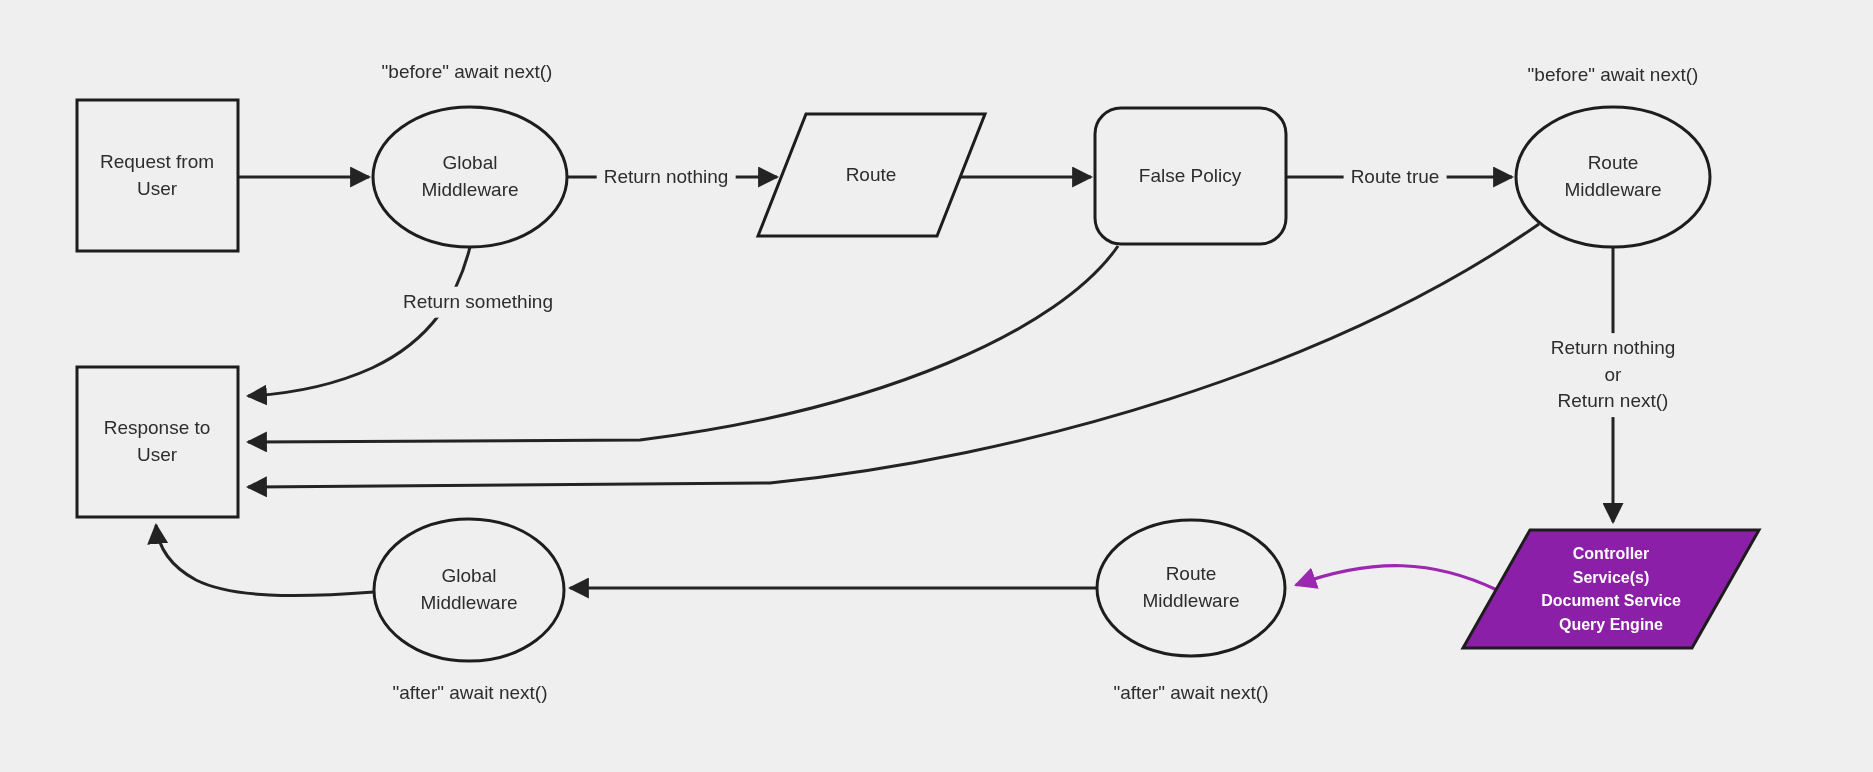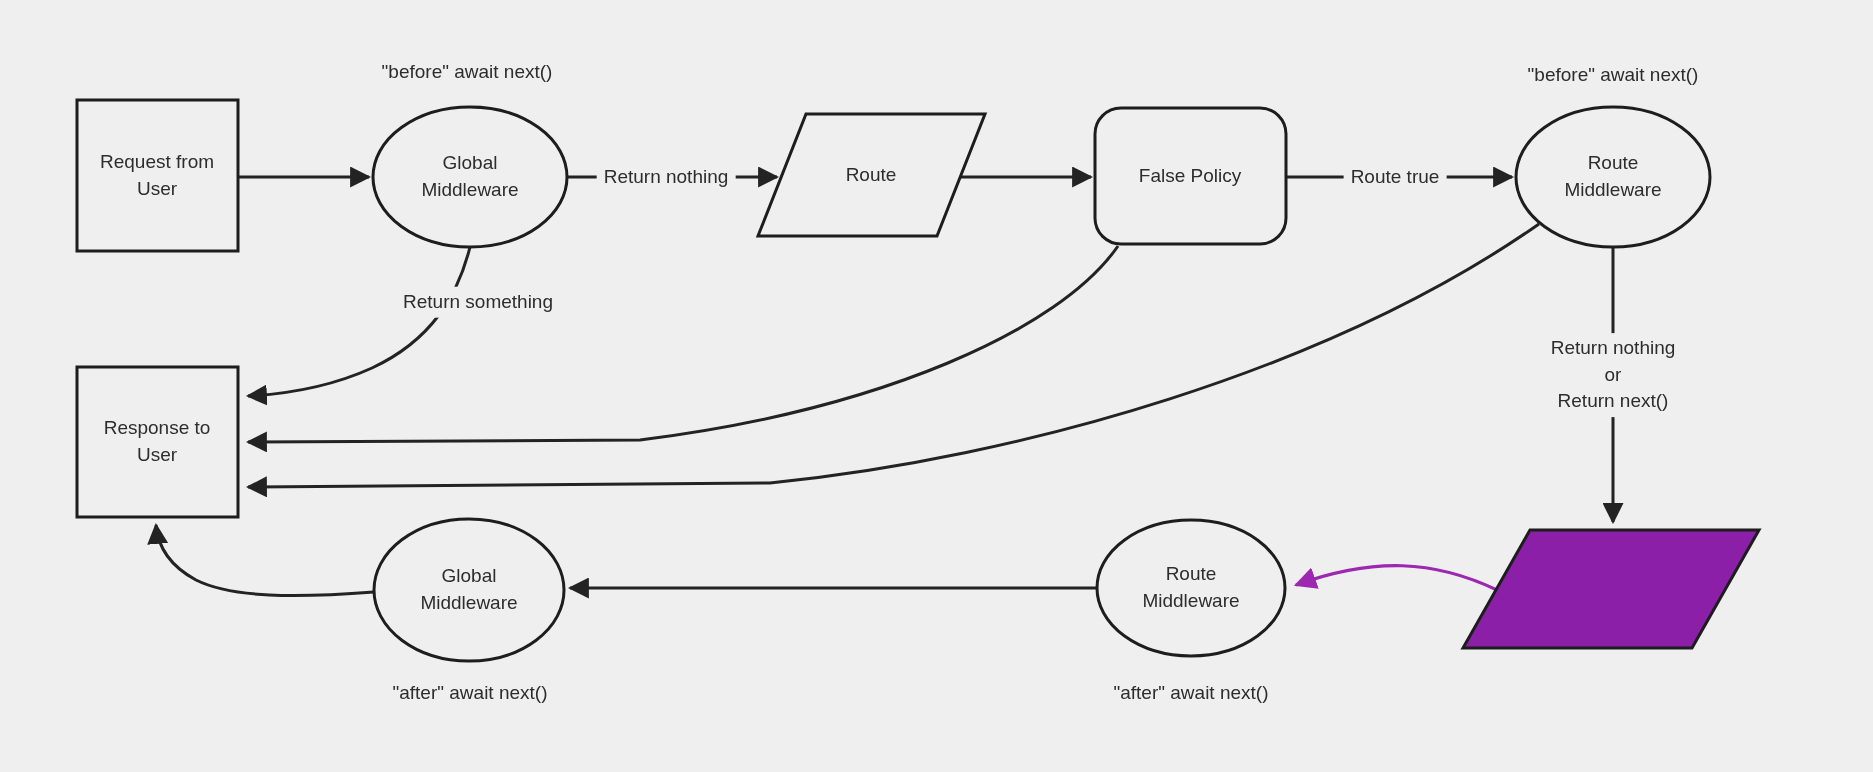--- a/index.html
+++ b/index.html
@@ -85,20 +85,24 @@
   <div class="lbl" style="left:157px; top:176px;">Request from
 User</div>
   <div class="lbl" style="left:470px; top:177px;">Global
 Middleware</div>
   <div class="lbl" style="left:871px; top:175px;">Route</div>
   <div class="lbl" style="left:1190px; top:176px;">False Policy</div>
   <div class="lbl" style="left:1613px; top:177px;">Route
 Middleware</div>
   <div class="lbl" style="left:157px; top:442px;">Response to
 User</div>
+  <div class="lbl ctl-lbl" style="left:1611px; top:589px;">Controller
+Service(s)
+Document Service
+Query Engine</div>
   <div class="lbl" style="left:1191px; top:588px;">Route
 Middleware</div>
   <div class="lbl" style="left:469px; top:590px;">Global
 Middleware</div>
 
   <div class="lbl" style="left:467px; top:72px;">"before" await next()</div>
   <div class="lbl" style="left:1613px; top:75px;">"before" await next()</div>
   <div class="lbl elbl" style="left:666px; top:177px;">Return nothing</div>
   <div class="lbl elbl" style="left:1395px; top:177px;">Route true</div>
   <div class="lbl elbl" style="left:456px; top:302px;margin-left:22px;">Return something</div>

